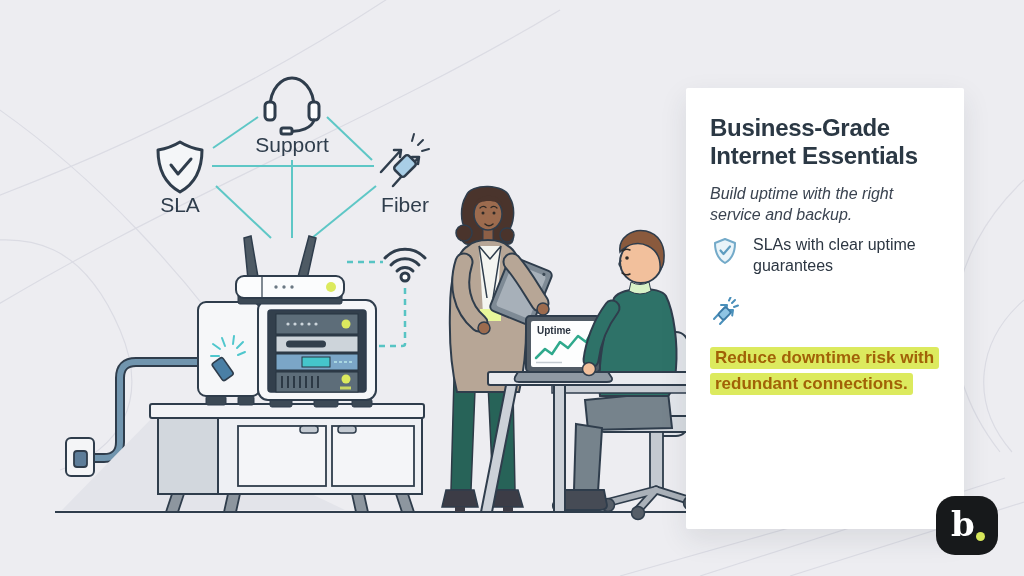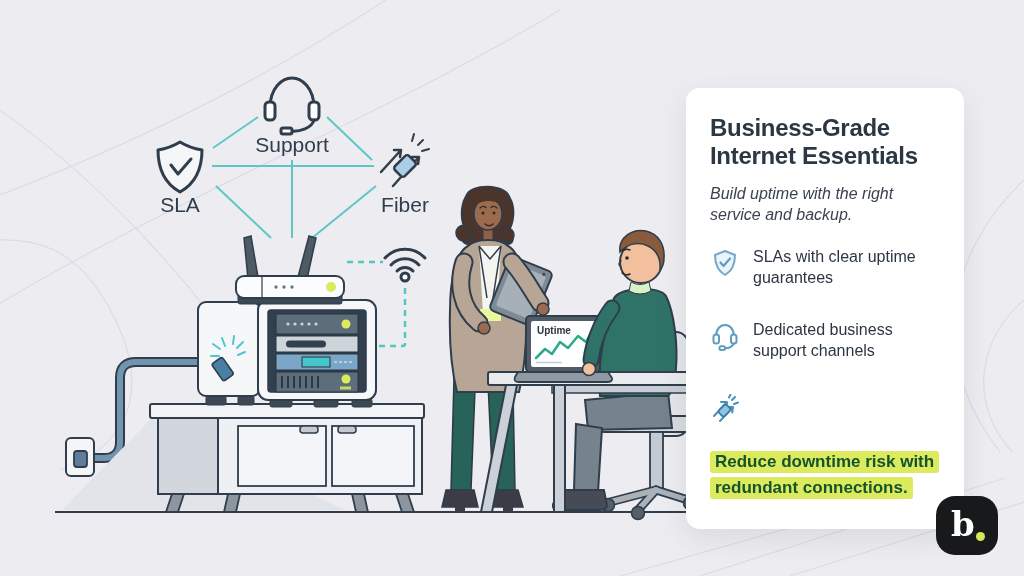--- a/index.html
+++ b/index.html
@@ -7,38 +7,38 @@
     position:relative;width:1024px;height:576px;overflow:hidden;
     background:#ededf1;
     font-family:"Liberation Sans", sans-serif;
   }
   .stage svg.scene{position:absolute;left:0;top:0;}
   svg text{font-family:"Liberation Sans", sans-serif;}
 
   
   .card{
     position:absolute;left:686px;top:88px;width:278px;height:441px;
-    background:#ffffff;border-radius:14px;
+    background:#ffffff;border-radius:2px;
     box-shadow:0 10px 28px rgba(40,45,60,.10);
     padding:26px 24px;box-sizing:border-box;
   }
   .card h1{
     margin:0;font-size:24px;line-height:1.17;font-weight:bold;
     color:#2b3844;letter-spacing:-0.3px;
   }
   .card .subtitle{
     margin-top:13px;font-size:16px;line-height:1.32;color:#3a4350;font-style:italic;
   }
-  .bullets{margin-top:22px;display:flex;flex-direction:column;gap:31px;}
+  .bullets{margin-top:10px;display:flex;flex-direction:column;gap:19px;}
   .bullet{display:flex;align-items:flex-start;gap:13px;}
   .bullet .bicon{flex:0 0 30px;width:30px;height:30px;margin-top:1px;}
   .bullet .btext{font-size:16px;line-height:1.3;color:#2c3642;}
   .takeaway{
-    margin-top:25px;font-size:17px;font-weight:bold;line-height:1.55;
-    color:#14532d;
+    margin-top:18px;font-size:17px;font-weight:bold;line-height:1.55;
+    color:#a16207;
   }
   .takeaway .mark{
     background:#dcea5e;padding:1px 5px 2px 5px;border-radius:3px;
     -webkit-box-decoration-break:clone;box-decoration-break:clone;
   }
 
   
   .logo{
     position:absolute;left:936px;top:496px;width:62px;height:59px;
     background:#17191b;border-radius:19px;
@@ -325,32 +325,20 @@
 
     <div class="bullets">
       <div class="bullet">
         <svg class="bicon" viewBox="0 0 30 30">
           <path d="M15,3 L25,7 C25,15 22,23 15,27 C8,23 5,15 5,7 Z" fill="#eaf4f9" stroke="#73aac9" stroke-width="2" stroke-linejoin="round"></path>
           <path d="M10.5,14.5 L13.5,18 L20,10.5" fill="none" stroke="#5f9dc0" stroke-width="2.2" stroke-linecap="round" stroke-linejoin="round"></path>
         </svg>
         <div class="btext">SLAs with clear uptime guarantees</div>
       </div>
 
-      <div class="bullet">
-        <svg class="bicon" viewBox="0 0 30 30">
-          <g fill="none" stroke="#5f9dc0" stroke-width="2" stroke-linecap="round">
-            <path d="M6,16 C6,8 10,4 15,4 C20,4 24,8 24,16"></path>
-            <rect x="3.5" y="13.5" width="5.5" height="9" rx="2.5" fill="#ffffff"></rect>
-            <rect x="21" y="13.5" width="5.5" height="9" rx="2.5" fill="#ffffff"></rect>
-            <path d="M24,22.5 C22,26 18,27.5 14,27.2"></path>
-            <rect x="9.5" y="25.3" width="5.5" height="3.6" rx="1.5" fill="#ffffff"></rect>
-          </g>
-        </svg>
-        <div class="btext">Dedicated business support channels</div>
-      </div>
 
       <div class="bullet">
         <svg class="bicon" viewBox="0 0 30 30">
           <g fill="none" stroke="#4a90bb" stroke-width="2" stroke-linecap="round" stroke-linejoin="round">
             <path d="M4,22 L17,8 M11,8 L17,8 L16.2,13.5"></path>
             <path d="M10,27 L23,13 M17.5,13 L23,13 L22.2,18.5"></path>
             <path d="M22,6 l3,-3 M24,10 l4,-1.5 M19,3.5 l1.5,-3"></path>
           </g>
           <g transform="translate(14.5,16.5) rotate(-45)">
             <rect x="-5.5" y="-4" width="11" height="8" rx="2" fill="#8ec4e4" stroke="#3d7ba6" stroke-width="1.8"></rect>

